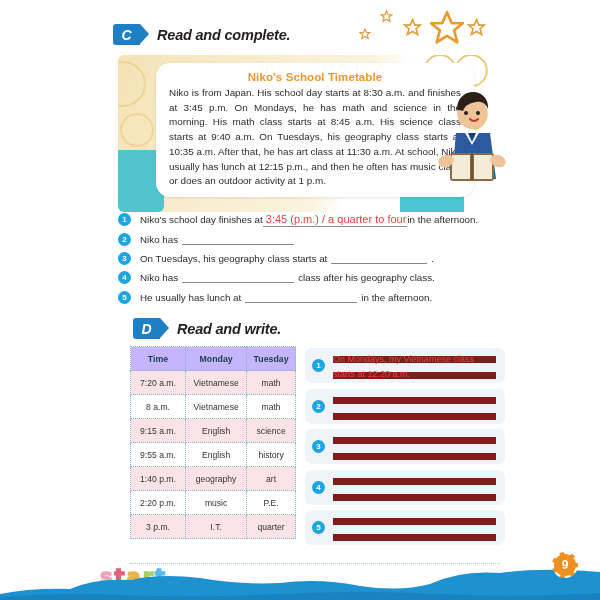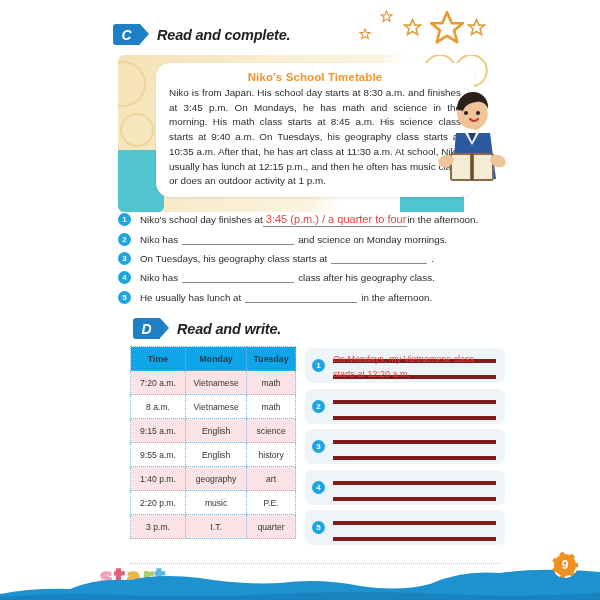--- a/index.html
+++ b/index.html
@@ -66,33 +66,33 @@
   #d-header { position: absolute; left: 133px; top: 318px; }
 
   table.tt {
     position: absolute; left: 130px; top: 346px;
     border-collapse: collapse; width: 166px;
   }
   table.tt th, table.tt td {
     border: 1px dotted #7fb8d8; font-size: 8.6px; text-align: center;
     height: 24px; color: #333; padding: 0 2px;
   }
-  table.tt th { background: #0ea5e9; font-weight: bold; color: #1c3c4c; font-size: 8.8px; }
+  table.tt th { background: #c4b5fd; font-weight: bold; color: #1c3c4c; font-size: 8.8px; }
   table.tt td.tcol { width: 55px; }
   table.tt tr.odd td { background: #fbe3e8; }
   table.tt tr.even td { background: #ffffff; }
 
   
   .ans-list { position: absolute; left: 305px; top: 348px; width: 200px; }
   .ans-block {
     background: #eef4f8; border-radius: 7px; height: 35px; margin-bottom: 5.5px;
     position: relative; padding-left: 28px;
   }
   .ans-block .num { position: absolute; left: 7px; top: 11px; margin: 0; }
-  .wline { border-bottom: 4px solid #7f1d1d; height: 16px; margin-right: 9px; }
+  .wline { border-bottom: 7px solid #7f1d1d; height: 16px; margin-right: 9px; }
   .wline.first { height: 15px; }
   .ans-text { color:#e8443f; font-size: 9px; line-height: 15px; }
 
   
   .dotted-rule { position: absolute; left: 130px; top: 563px; width: 370px; border-top: 1px dotted #9ecfe6; }
   .startword { position: absolute; left: 100px; top: 565px; font-size: 21px; font-weight: bold; letter-spacing: 2px; font-family: "DejaVu Sans", sans-serif; }
   .startword span { -webkit-text-stroke: 1.4px currentColor; color: transparent; }
   .wave { position: absolute; left: 0; bottom: 0; width: 600px; height: 36px; }
   .pagebadge {
     position: absolute; right: 22px; bottom: 22px; width: 26px; height: 26px;
@@ -172,21 +172,20 @@
   <div class="q-row">
     <span class="num">1</span>
     <span>Niko's school day finishes at</span>
     <span class="ans-red">3:45 (p.m.) / a quarter to four</span>
     <span>in the afternoon.</span>
   </div>
   <div class="q-row">
     <span class="num">2</span>
     <span>Niko has</span>
     <span class="blank" style="width:112px;"></span>
-    <span>and science on Monday mornings.</span>
   </div>
   <div class="q-row">
     <span class="num">3</span>
     <span>On Tuesdays, his geography class starts at</span>
     <span class="blank" style="width:96px;"></span>
     <span>.</span>
   </div>
   <div class="q-row">
     <span class="num">4</span>
     <span>Niko has</span>

